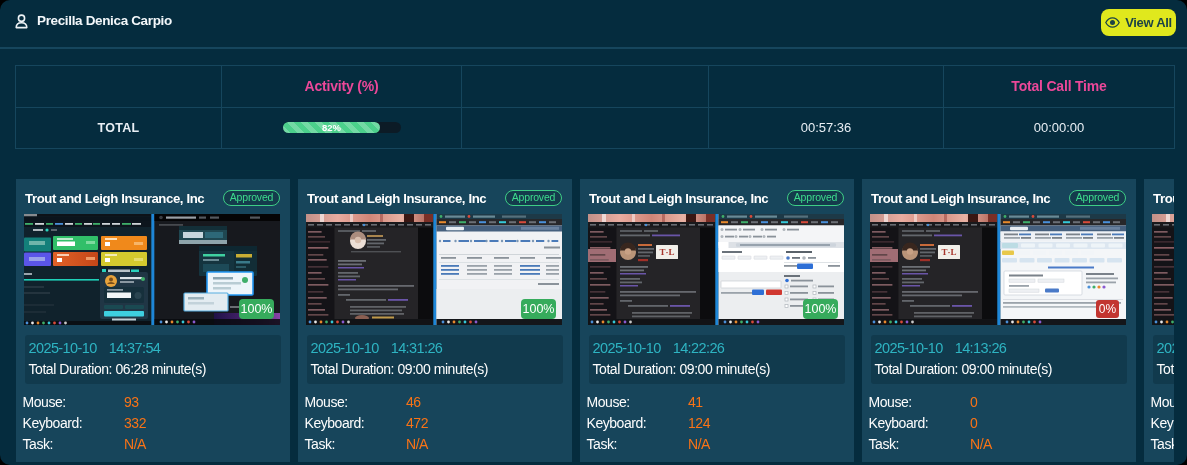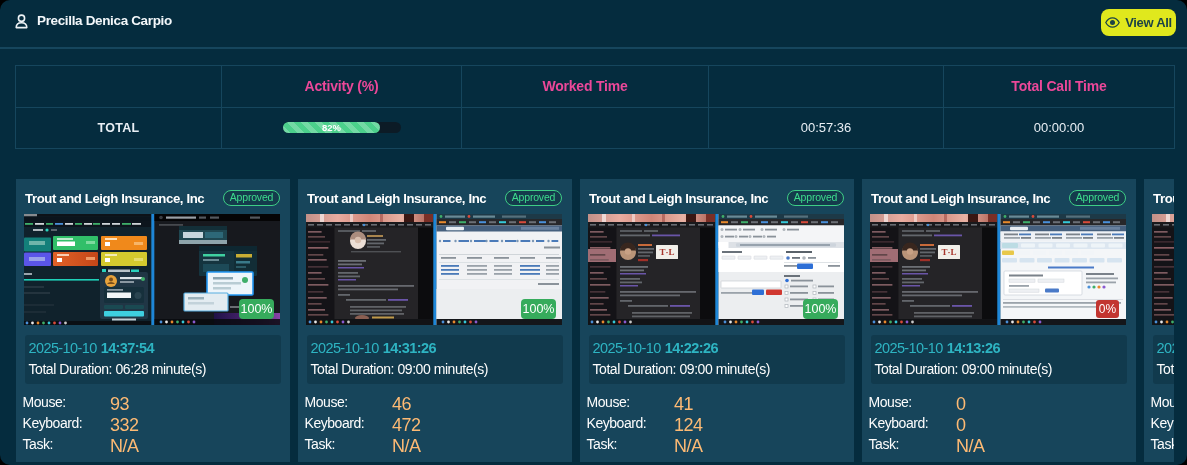--- a/index.html
+++ b/index.html
@@ -32,24 +32,24 @@
   .ct { position:absolute; left:9px; top:11.5px; font-size:13.2px; font-weight:bold; color:#fff; letter-spacing:-0.4px; }
   .badge { position:absolute; left:207px; top:11px; width:57px; height:16px; border:1.4px solid #3ecd86;
            border-radius:8px; color:#3ddb8d; font-size:10.5px; text-align:center; line-height:13px;
            letter-spacing:-0.2px; background:rgba(10,30,30,0.25); }
   .thumb { position:absolute; left:8px; top:35px; width:233px; height:111px; }
   .pct { position:absolute; left:223px; top:120px; width:35px; height:20px; border-radius:4px;
          background:#36ab5c; color:#fff; font-weight:normal; font-size:12.5px; text-align:center; line-height:20px; }
   .pct.red { background:#c23530; left:234px; top:121px; width:23px; height:18px; line-height:18px; font-size:12px; border-radius:3px; }
   .strip { position:absolute; left:9px; top:156px; width:256px; height:49px; background:#113a4d; border-radius:3px; }
   .date { position:absolute; left:3.5px; top:4.5px; font-size:14.5px; color:#2eb4c2; letter-spacing:-0.6px; }
-  .date b { font-weight:bold; margin-left:4px; }
+  .date b { font-weight:normal; margin-left:12px; }
   .dur { position:absolute; left:3.5px; top:25.5px; font-size:14px; color:#fdfdfd; letter-spacing:-0.45px; }
   .srow { position:absolute; left:6.5px; font-size:14px; color:#fdfdfd; letter-spacing:-0.45px; }
-  .sval { position:absolute; left:94px; font-size:18px; color:#fdba74; letter-spacing:-0.45px; }
+  .sval { position:absolute; left:108px; font-size:14px; color:#f97316; letter-spacing:-0.45px; }
 </style>
 </head>
 <body>
 <div id="page">
   <svg id="hdr-icon" width="13" height="15" viewBox="0 0 13 15">
     <circle cx="6.5" cy="4.2" r="3.1" fill="none" stroke="#eef3f6" stroke-width="1.6"></circle>
     <path d="M1.2 13.6 C1.2 10.4 3.4 8.7 6.5 8.7 C9.6 8.7 11.8 10.4 11.8 13.6 Z" fill="none" stroke="#eef3f6" stroke-width="1.6" stroke-linejoin="round"></path>
   </svg>
   <div id="hdr-name">Precilla Denica Carpio</div>
   <div id="hdr-sep"></div>
@@ -61,21 +61,20 @@
     <span>View All</span>
   </div>
 
   <div id="tbl">
     <div class="vline" style="left:205px"></div>
     <div class="vline" style="left:445px"></div>
     <div class="vline" style="left:692px"></div>
     <div class="vline" style="left:927px"></div>
     <div id="tbl-mid"></div>
     <div class="th" style="left:206px; width:239px;">Activity (%)</div>
-    <div class="th" style="left:446px; width:246px;">Worked Time</div>
     <div class="th" style="left:928px; width:230px;">Total Call Time</div>
     <div class="td" id="total-lbl" style="left:0; width:205px;">TOTAL</div>
     <div id="pbar">
         <div id="pfill">82%</div>
       </div>
     <div class="td" style="left:693px; width:234px;">00:57:36</div>
     <div class="td" style="left:928px; width:230px;">00:00:00</div>
   </div>
 
   <div id="cards">

